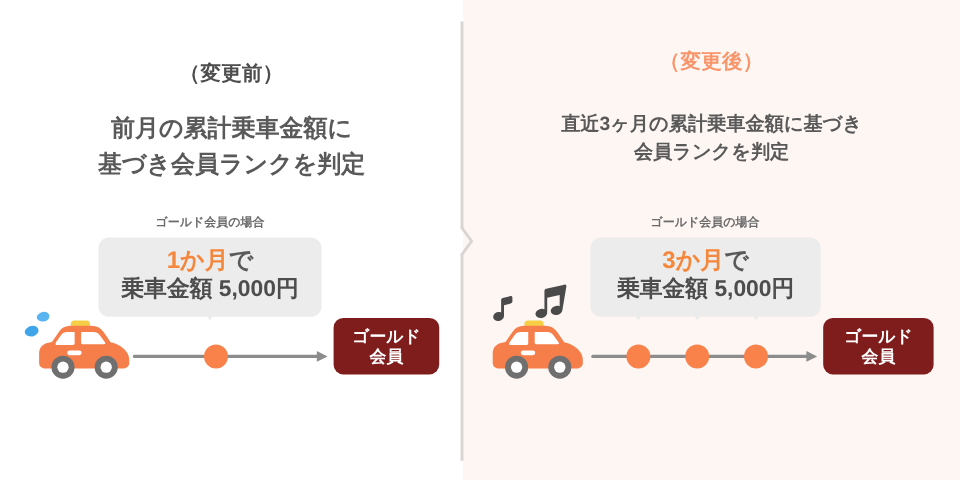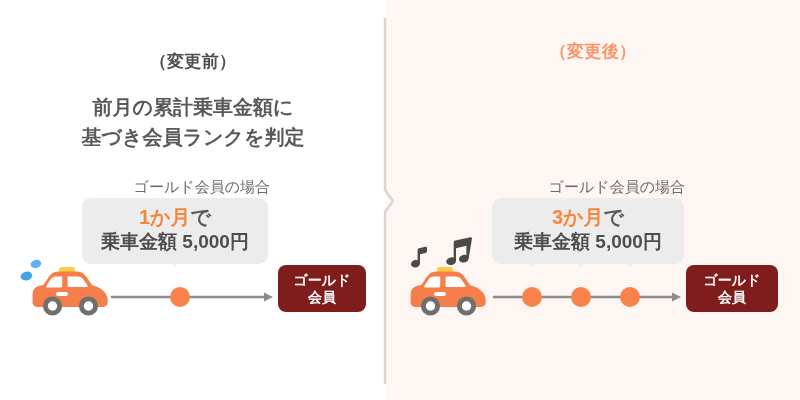--- a/index.html
+++ b/index.html
@@ -86,23 +86,23 @@
     left: 386px;
     width: 414px;
     top: 92px;
     font-size: 16px;
   }
   .desc .line { display: block; }
 
   
   .caption {
     position: absolute;
-    text-align: right;
-    font-size: 15px;
-    font-weight: 400;
+    text-align: center;
+    font-size: 10px;
+    font-weight: 700;
     color: #6b6b6b;
     white-space: nowrap;
   }
   #caption-before { left: 80px; width: 190px; top: 178px; }
   #caption-after  { left: 490px; width: 195px; top: 178px; }
 
   
   .bubble {
     position: absolute;
     background: #ececed;
@@ -186,20 +186,24 @@
 
   <div class="heading" id="heading-before">（変更前）</div>
 
   <div class="heading" id="heading-after">（変更後）</div>
 
   <div class="desc" id="desc-before">
     <span class="line">前月の累計乗車金額に</span>
     <span class="line">基づき会員ランクを判定</span>
   </div>
 
+  <div class="desc" id="desc-after">
+    <span class="line">直近3ヶ月の累計乗車金額に基づき</span>
+    <span class="line">会員ランクを判定</span>
+  </div>
 
   <div class="caption" id="caption-before">ゴールド会員の場合</div>
 
   <div class="caption" id="caption-after">ゴールド会員の場合</div>
 
   <div class="bubble" id="bubble-before">
     <div class="row1">
       <span class="hl">1か月</span><span>で</span>
     </div>
     <div class="row2">乗車金額 5,000円</div>

